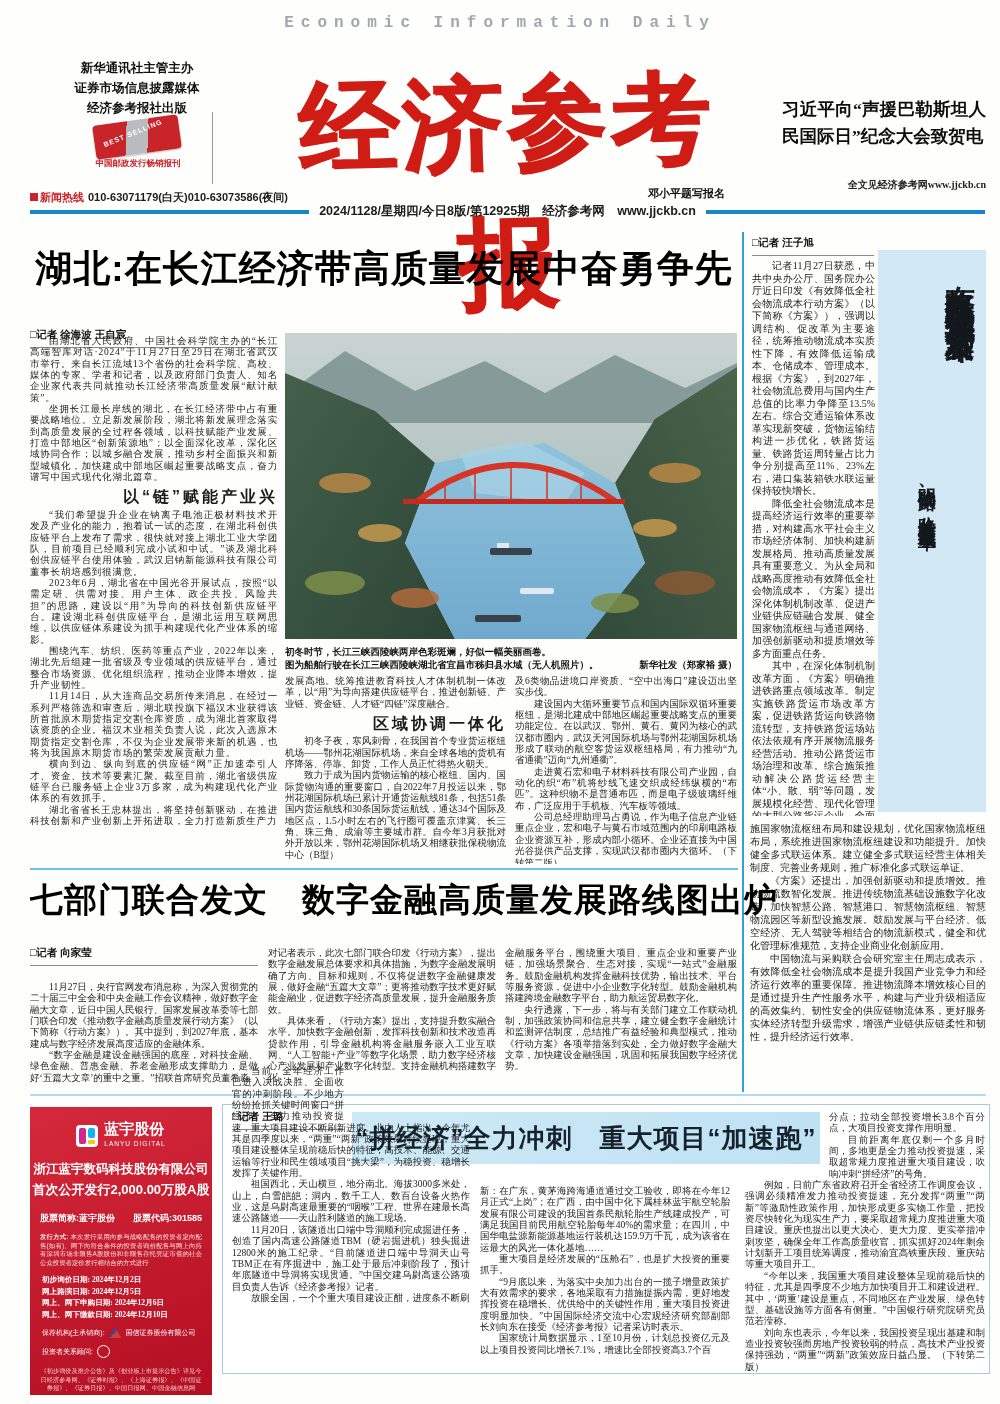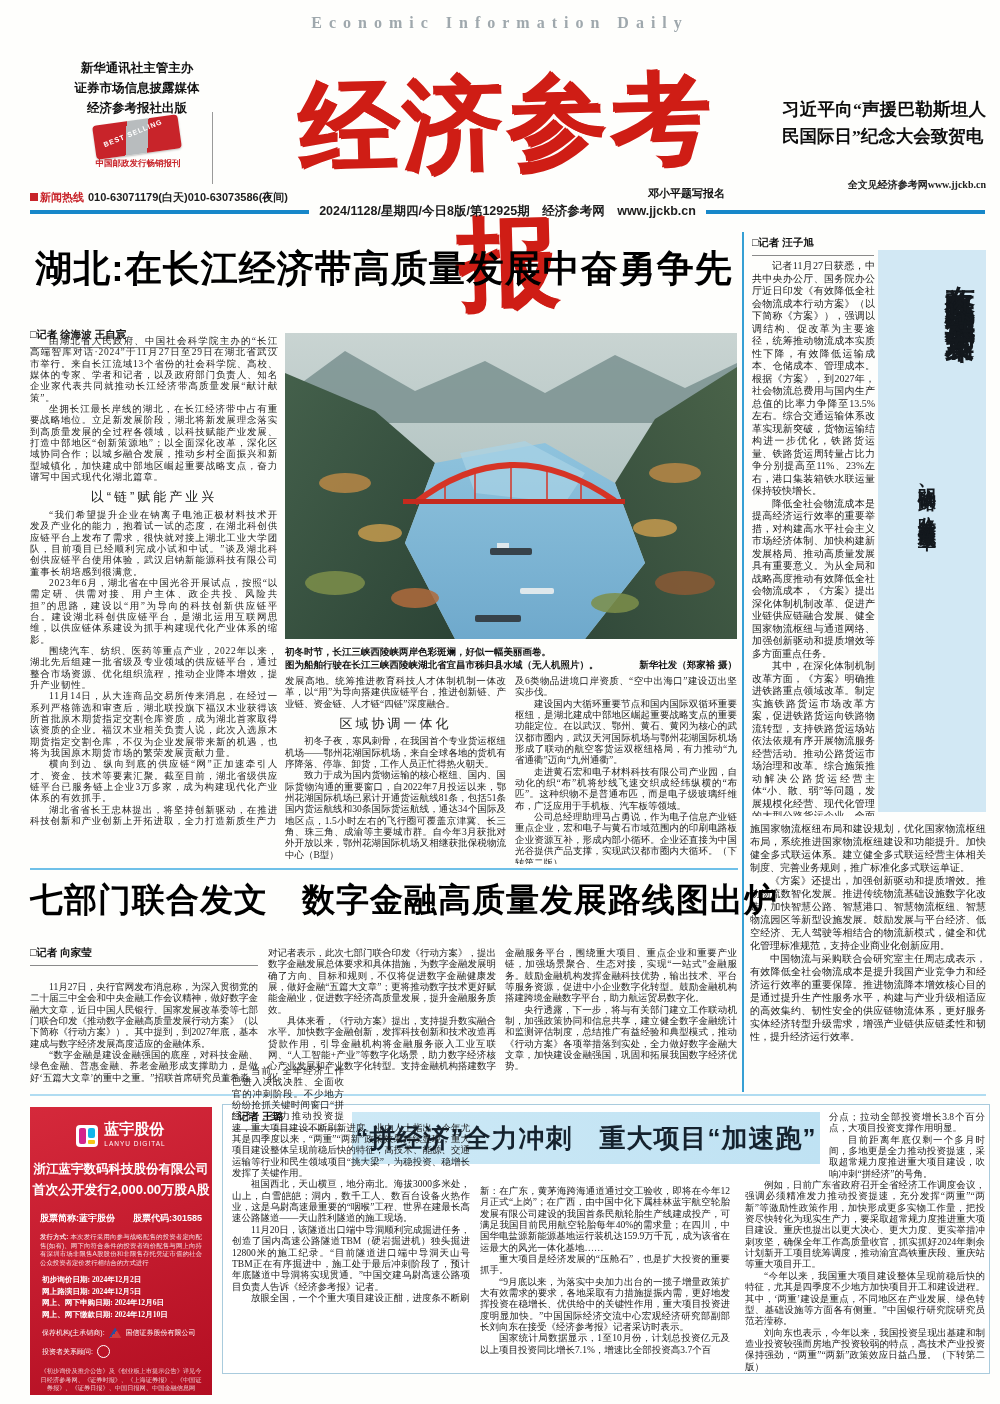--- a/index.html
+++ b/index.html
@@ -1,21 +1,21 @@
 <!DOCTYPE html>
 <html><head>
 <meta charset="utf-8">
 <style>
   html,body{margin:0;padding:0;background:#e8e8e4;}
   .page{position:relative;width:1000px;height:1404px;background:#fefefc;margin:0 auto;
         overflow:hidden;font-family:"Liberation Serif",serif;color:#1c1c1c;}
   .abs{position:absolute;}
   
   .eng-title{left:0;top:14px;width:1000px;text-align:center;color:#9fa8ad;
-             font-family:Liberation Serif, serif;font-weight:bold;font-size:16px;letter-spacing:7px;}
+             font-family:Liberation Mono, monospace;font-weight:bold;font-size:16px;letter-spacing:7px;}
   .pub-block{left:62px;top:58px;width:150px;text-align:center;
              font-family:"Liberation Sans",sans-serif;font-weight:bold;font-size:12.5px;line-height:20px;color:#111;}
   .badge{left:88px;top:118px;width:100px;height:46px;}
   .ribbon{position:absolute;left:6px;top:2px;width:86px;height:34px;
           background:linear-gradient(100deg,#c8242a 0 38%,#b8bcbe 38% 62%,#c8242a 62%);
           transform:rotate(-8deg);border-radius:4px;box-shadow:0 1px 2px rgba(0,0,0,.25);}
   .ribbon span{position:absolute;left:8px;top:9px;color:#fff;font-family:"Liberation Sans",sans-serif;
           font-size:7px;font-weight:bold;transform:rotate(-14deg);letter-spacing:1px;}
   .badge-text{position:absolute;left:-10px;top:40px;width:120px;text-align:center;color:#c8242a;
           font-size:8.5px;font-weight:bold;}
@@ -30,21 +30,21 @@
   .side-note{left:782px;top:178px;width:204px;text-align:right;font-size:10px;font-weight:bold;color:#222;}
   .hotline{left:30px;top:190px;font-family:"Liberation Sans",sans-serif;font-size:11px;font-weight:bold;}
   .hotline .sq{display:inline-block;width:8px;height:8px;background:#c8242a;margin-right:2px;}
   .hotline .lbl{color:#c8242a;margin-right:4px;}
   .dateline{left:30px;top:203px;width:955px;display:flex;align-items:center;gap:10px;}
   .dateline .rule{flex:1;height:4px;background:#1787c9;}
   .dateline .txt{font-family:"Liberation Sans",sans-serif;font-weight:bold;font-size:12.5px;white-space:nowrap;}
   
   .txtcol{font-size:9.5px;line-height:11.35px;text-align:justify;overflow:hidden;color:#1b1b1b;}
   .txtcol p{margin:0;text-indent:2em;}
-  .subhead{font-family:"Liberation Sans",sans-serif;font-weight:normal;font-size:13px;text-align:center;
+  .subhead{font-family:"Liberation Sans",sans-serif;font-weight:bold;font-size:16px;text-align:right;
            text-indent:0 !important;margin:8px 0 7px 0 !important;letter-spacing:3px;}
   .byline{font-family:"Liberation Sans",sans-serif;font-weight:bold;font-size:10.5px;
           border-bottom:1px solid #8a8a8a;padding-bottom:5px;color:#111;}
   .h1-lead{left:30px;top:244px;width:708px;text-align:center;font-family:"Liberation Sans",sans-serif;
            font-weight:900;font-size:37px;letter-spacing:1px;color:#000;white-space:nowrap;}
   .h2-fin{left:30px;top:878px;width:708px;text-align:center;font-family:"Liberation Serif",serif;
            font-weight:900;font-size:33px;letter-spacing:1px;color:#000;white-space:nowrap;}
   .vrule-blue{background:#36a0d4;}
   .hrule-cyan{background:#6fc0e8;}
   

